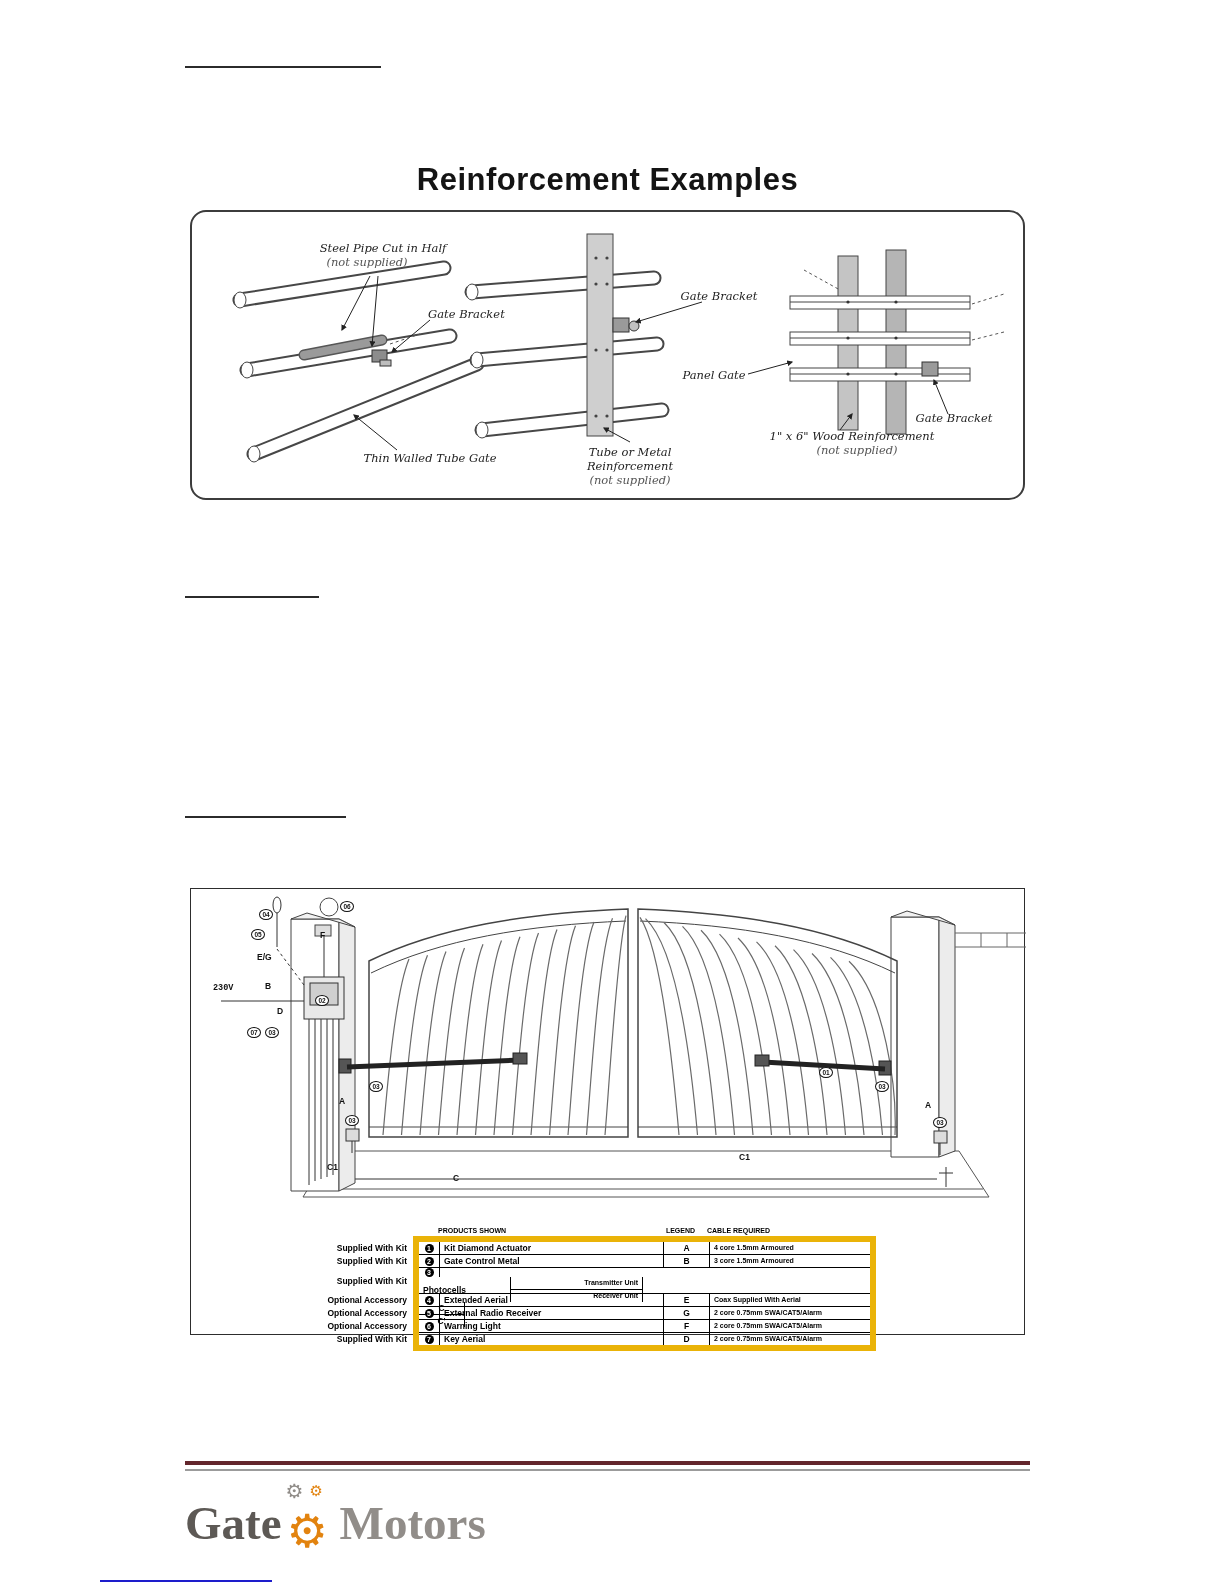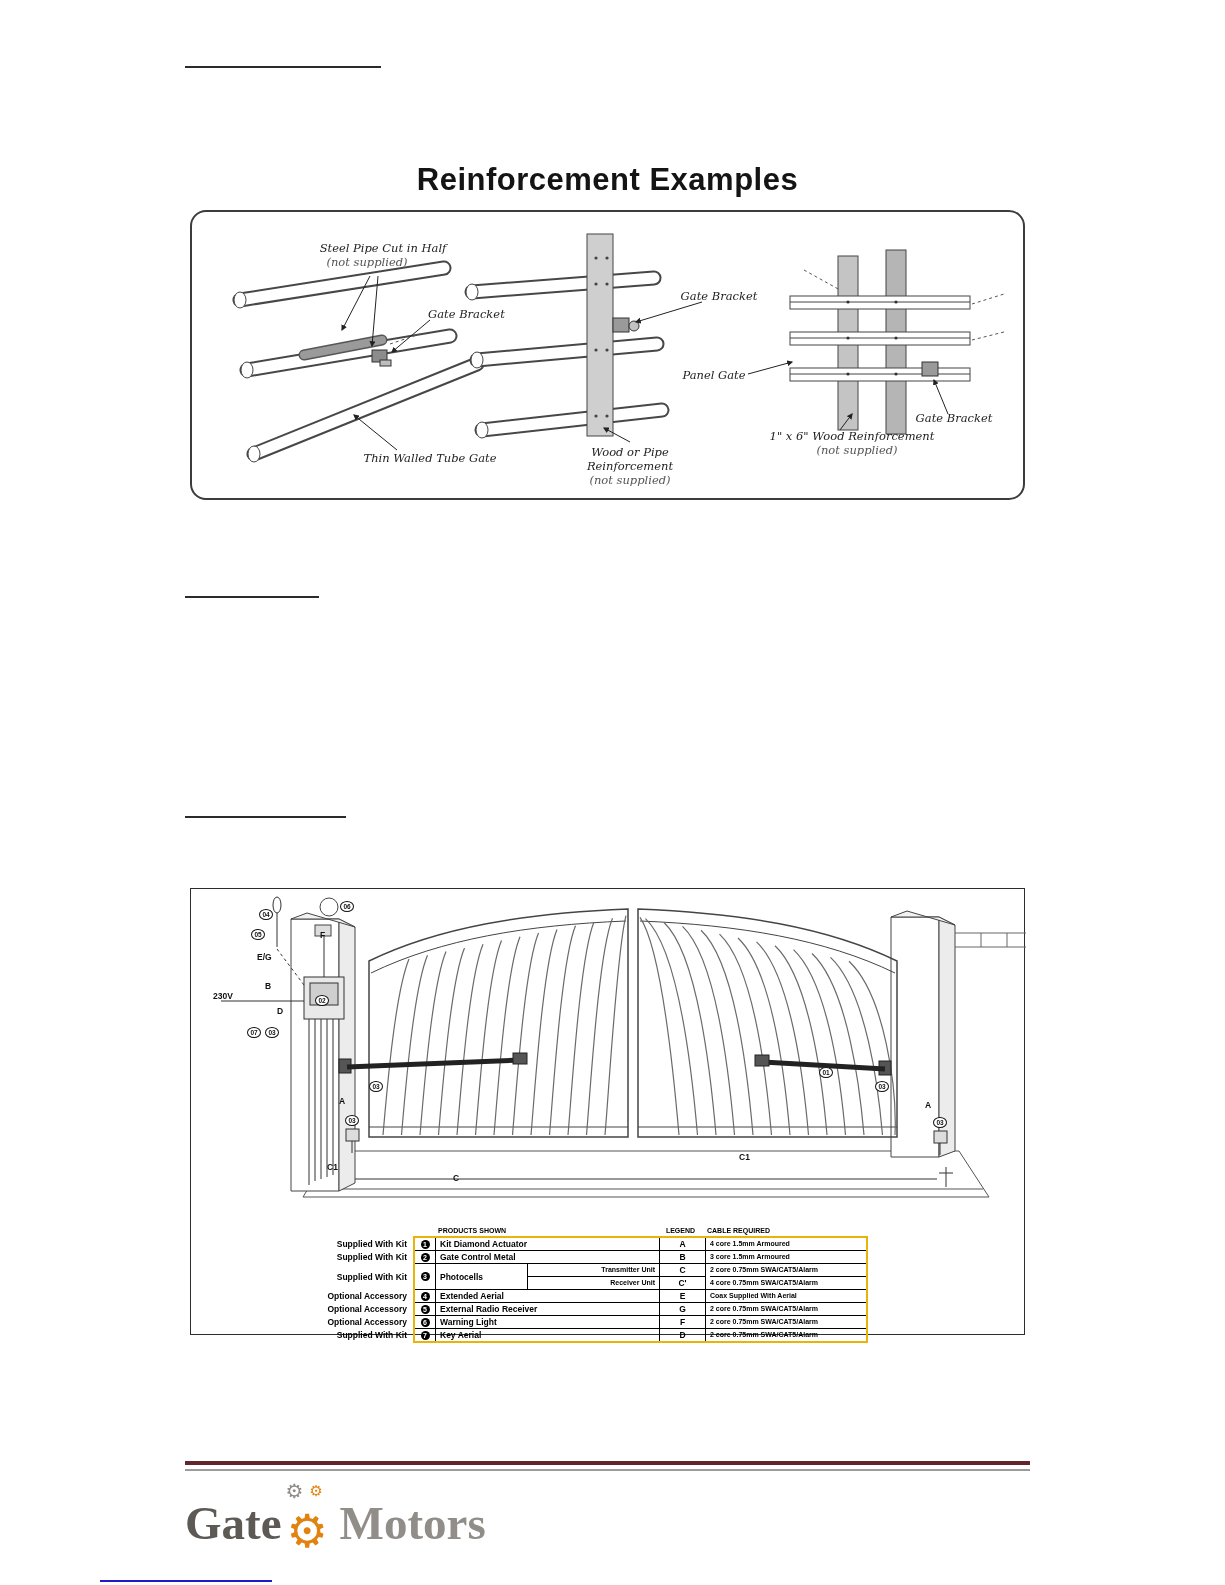--- a/index.html
+++ b/index.html
@@ -37,23 +37,23 @@
   .lt-head{display:flex;height:11px;font-size:7px;font-weight:bold;line-height:11px;}
   .lt-head .sp{width:131px;}
   .lt-head .h-prod{width:224px;padding-left:4px;box-sizing:border-box;}
   .lt-head .h-leg{width:45px;text-align:center;}
   .lt-head .h-cab{width:160px;padding-left:4px;box-sizing:border-box;}
   .lt-body{display:flex;align-items:center;}
   .kit-col{width:110px;}
   .kit-col div{text-align:right;padding-right:6px;font-size:8.5px;font-weight:bold;}
   .kh1{height:13px;line-height:13px;}
   .kh2{height:26px;line-height:26px;}
-  .gridc{border:2px solid #eab308;}
+  .gridc{border:6px solid #eab308;}
   .lrow{display:flex;height:12px;border-bottom:1px solid #000;}
-  .lrow.dbl{height:25px;}
+  .lrow.dbl{height:25px;flex-direction:column;}
   .lrow:last-child{border-bottom:none;}
   .c-badge{width:20px;border-right:1px solid #000;display:flex;align-items:center;justify-content:center;}
   .badge{display:inline-block;width:9px;height:9px;border-radius:50%;background:#000;color:#fff;
     font-size:7px;font-weight:bold;line-height:9px;text-align:center;}
   .c-prod{width:224px;border-right:1px solid #000;font-size:8.5px;font-weight:bold;
     padding-left:4px;box-sizing:border-box;line-height:12px;white-space:nowrap;overflow:hidden;}
   .c-leg{width:45px;border-right:1px solid #000;text-align:center;font-size:8.5px;font-weight:bold;line-height:12px;}
   .c-cab{width:160px;font-size:7px;font-weight:bold;padding-left:4px;box-sizing:border-box;line-height:12px;white-space:nowrap;overflow:hidden;}
   .pc-wrap{display:flex;width:224px;border-right:1px solid #000;box-sizing:border-box;}
   .pc-name{width:92px;border-right:1px solid #000;font-size:8.5px;font-weight:bold;
@@ -164,21 +164,21 @@
         <line x1="648" y1="218" x2="660" y2="202" stroke="#222" stroke-width="1" marker-end="url(#arr)"></line>
         <line x1="756" y1="202" x2="742" y2="168" stroke="#222" stroke-width="1" marker-end="url(#arr)"></line>
       </g>
     </svg>
 
     <span class="rlabel" style="left:172px;top:30px;margin-left:19px;">Steel Pipe Cut in Half</span>
     <span class="rlabel note" style="left:175px;top:44px;">(not supplied)</span>
     <span class="rlabel anchored" style="left:236px;top:96px;">Gate Bracket</span>
     <span class="rlabel" style="left:218px;top:240px;margin-left:20px;">Thin Walled Tube Gate</span>
     <span class="rlabel" style="left:527px;top:78px;">Gate Bracket</span>
-    <span class="rlabel" style="left:438px;top:234px;">Wood or Pipe</span>
+    <span class="rlabel" style="left:438px;top:234px;">Tube or Metal</span>
     <span class="rlabel" style="left:438px;top:248px;">Reinforcement</span>
     <span class="rlabel note" style="left:438px;top:262px;">(not supplied)</span>
     <span class="rlabel" style="left:522px;top:157px;">Panel Gate</span>
     <span class="rlabel" style="left:660px;top:218px;">1" x 6" Wood Reinforcement</span>
     <span class="rlabel note" style="left:665px;top:232px;">(not supplied)</span>
     <span class="rlabel" style="left:762px;top:200px;">Gate Bracket</span>
   </div>
 
   <div class="hrule u2"></div>
   <div class="hrule u3"></div>
@@ -280,21 +280,21 @@
       </g>
     </svg>
 
     <div class="overlay">
       <span class="ov" style="left:68px;top:20px;">04</span>
       <span class="ov" style="left:60px;top:40px;">05</span>
       <span class="ov" style="left:149px;top:12px;">06</span>
       <span class="dlabel" style="left:129px;top:42px;">F</span>
       <span class="dlabel" style="left:66px;top:64px;">E/G</span>
       <span class="dlabel" style="left:74px;top:93px;">B</span>
-      <span class="dlabel" style="left:22px;top:103px;">230V</span>
+      <span class="dlabel" style="left:22px;top:95px;font-family:Liberation Mono, monospace;">230V</span>
       <span class="ov" style="left:124px;top:106px;">02</span>
       <span class="dlabel" style="left:86px;top:118px;">D</span>
       <span class="ov" style="left:56px;top:138px;">07</span>
       <span class="ov" style="left:74px;top:138px;">03</span>
       <span class="ov" style="left:178px;top:192px;">03</span>
       <span class="dlabel" style="left:148px;top:208px;">A</span>
       <span class="ov" style="left:154px;top:226px;">03</span>
       <span class="dlabel" style="left:136px;top:274px;">C1</span>
       <span class="dlabel" style="left:262px;top:285px;">C</span>
       <span class="dlabel" style="left:548px;top:264px;">C1</span>

